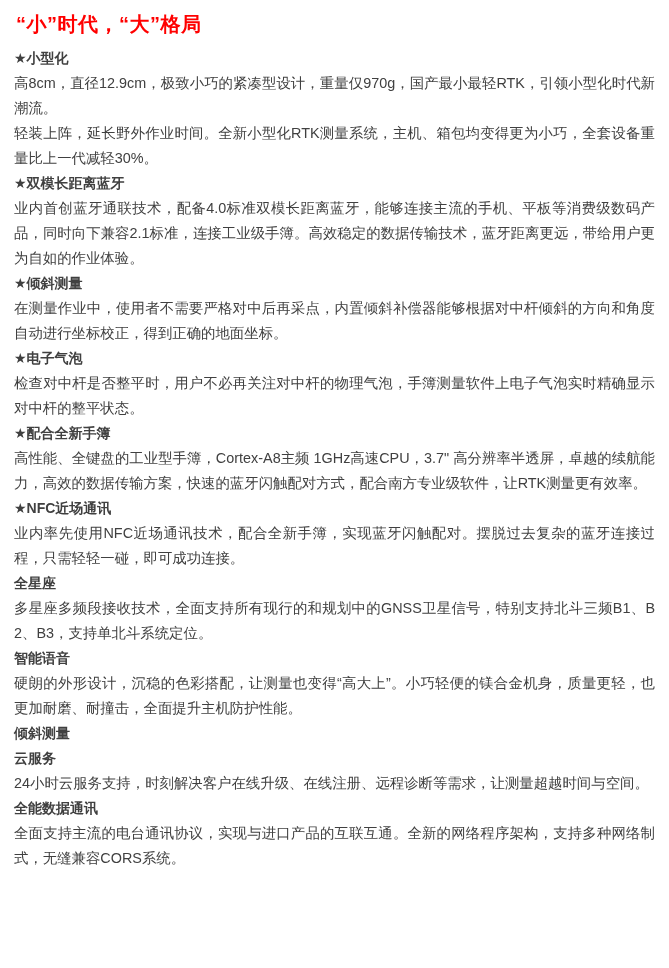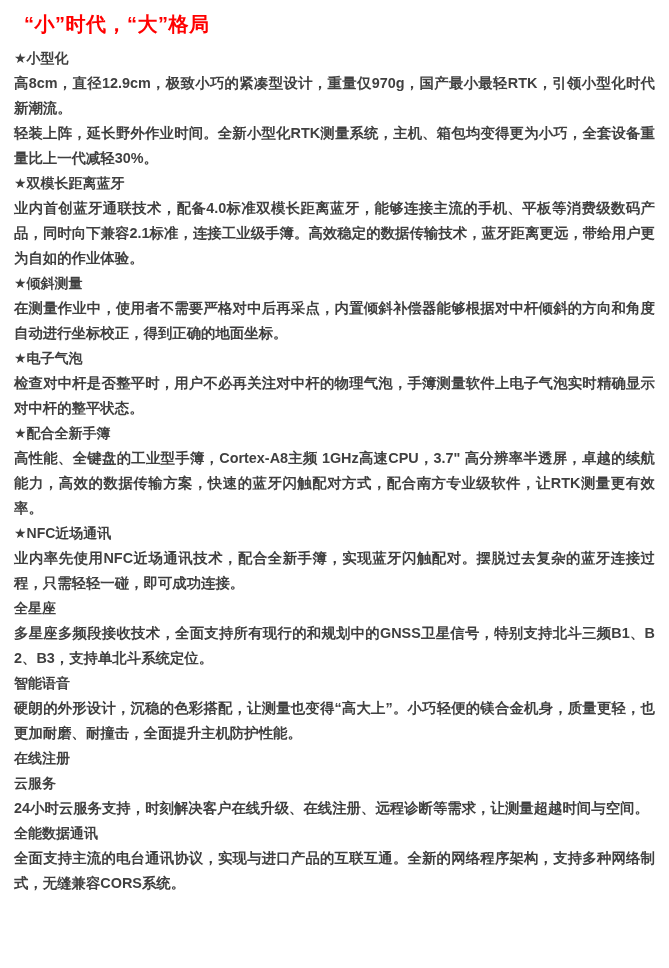--- a/index.html
+++ b/index.html
@@ -13,35 +13,35 @@
     box-sizing: border-box;
     padding: 8px 14px 8px 14px;
     font-family: "Liberation Sans", "DejaVu Sans", sans-serif;
     color: var(--text-color, #404040);
   }
   .doc-title {
     color: var(--title-color, #ff0000);
     font-size: 20px;
     font-weight: bold;
     line-height: 28px;
-    margin: 2px 0 8px 10px;
+    margin: 2px 0 8px 2px;
     letter-spacing: 0.5px;
   }
   .section {
     margin: 0;
   }
   .section-heading {
     font-size: 14px;
     font-weight: bold;
     line-height: 25px;
     margin: 0;
   }
   .section-body {
     font-size: 14.4px;
-    font-weight: bold;
+    font-weight: normal;
     line-height: 25px;
     margin: 0;
     text-align: justify;
     word-break: break-all;
   }
 </style>
 </head>
 <body>
 
 <div class="doc">
@@ -86,21 +86,21 @@
     <h2 class="section-heading">全星座</h2>
     <p class="section-body">多星座多频段接收技术，全面支持所有现行的和规划中的GNSS卫星信号，特别支持北斗三频B1、B2、B3，支持单北斗系统定位。</p>
   </div>
 
   <div class="section">
     <h2 class="section-heading">智能语音</h2>
     <p class="section-body">硬朗的外形设计，沉稳的色彩搭配，让测量也变得“高大上”。小巧轻便的镁合金机身，质量更轻，也更加耐磨、耐撞击，全面提升主机防护性能。</p>
   </div>
 
   <div class="section">
-    <h2 class="section-heading">在线注册</h2>
+    <h2 class="section-heading">倾斜测量</h2>
   </div>
 
   <div class="section">
     <h2 class="section-heading">云服务</h2>
     <p class="section-body">24小时云服务支持，时刻解决客户在线升级、在线注册、远程诊断等需求，让测量超越时间与空间。</p>
   </div>
 
   <div class="section">
     <h2 class="section-heading">全能数据通讯</h2>
     <p class="section-body">全面支持主流的电台通讯协议，实现与进口产品的互联互通。全新的网络程序架构，支持多种网络制式，无缝兼容CORS系统。</p>

